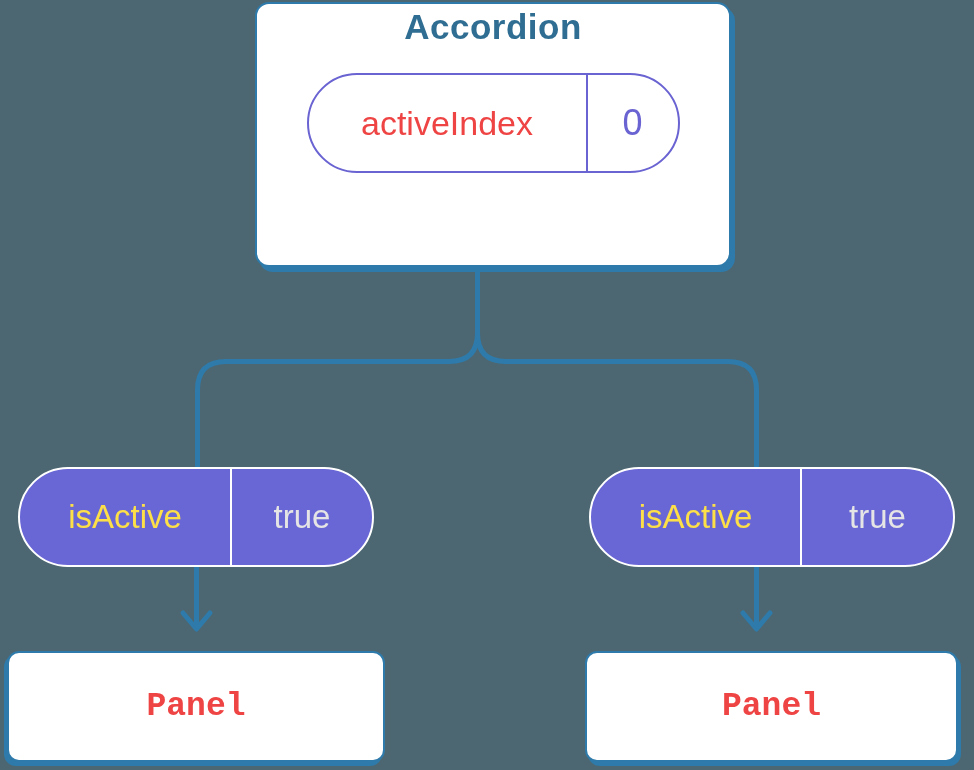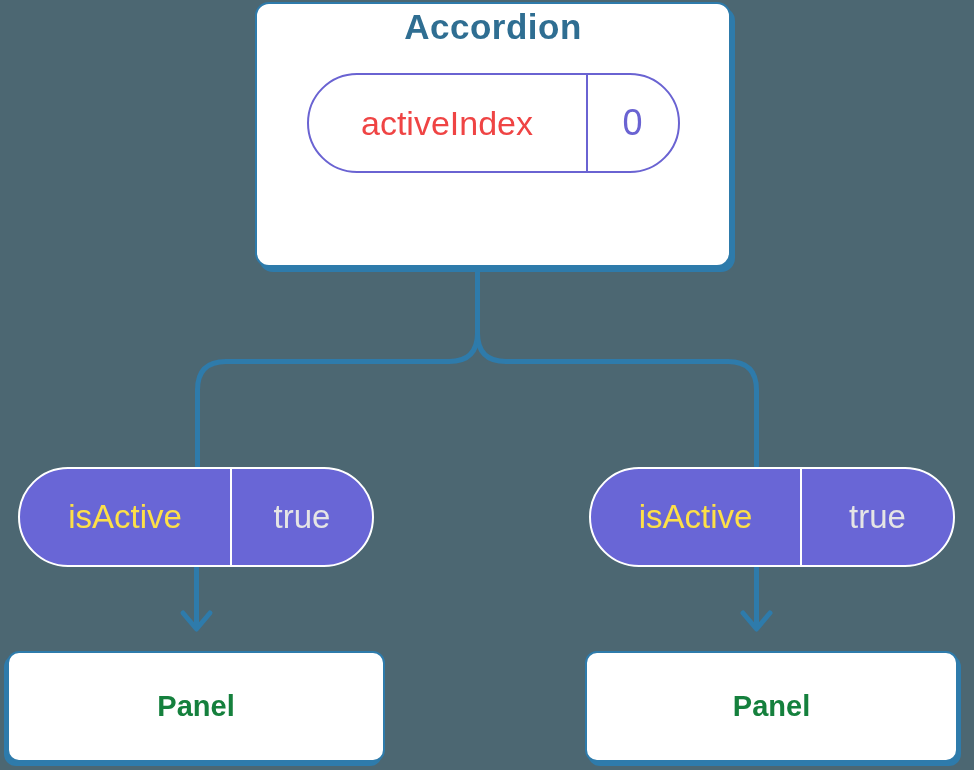--- a/index.html
+++ b/index.html
@@ -111,24 +111,25 @@
   .panel-node {
     position: absolute;
     top: 651px;
     height: 111px;
     background: #ffffff;
     border: 2.5px solid #2e7bab;
     border-radius: 12px;
     display: flex;
     align-items: center;
     justify-content: center;
-    font-size: 29px;
+    font-size: 33px;
     font-weight: 600;
-    color: #15803d;
+    color: #ef4444;
     z-index: 2;
+    font-family: Liberation Mono, monospace;
   }
   .panel-node-left  { left: 7px;   width: 378px; box-shadow: -3px 4px 0 #2e7bab; }
   .panel-node-right { left: 585px; width: 373px; box-shadow: 3px 4px 0 #2e7bab; }
 </style>
 </head>
 <body>
 
 <div class="diagram">
 
   <svg class="connectors" viewBox="0 0 974 770">

